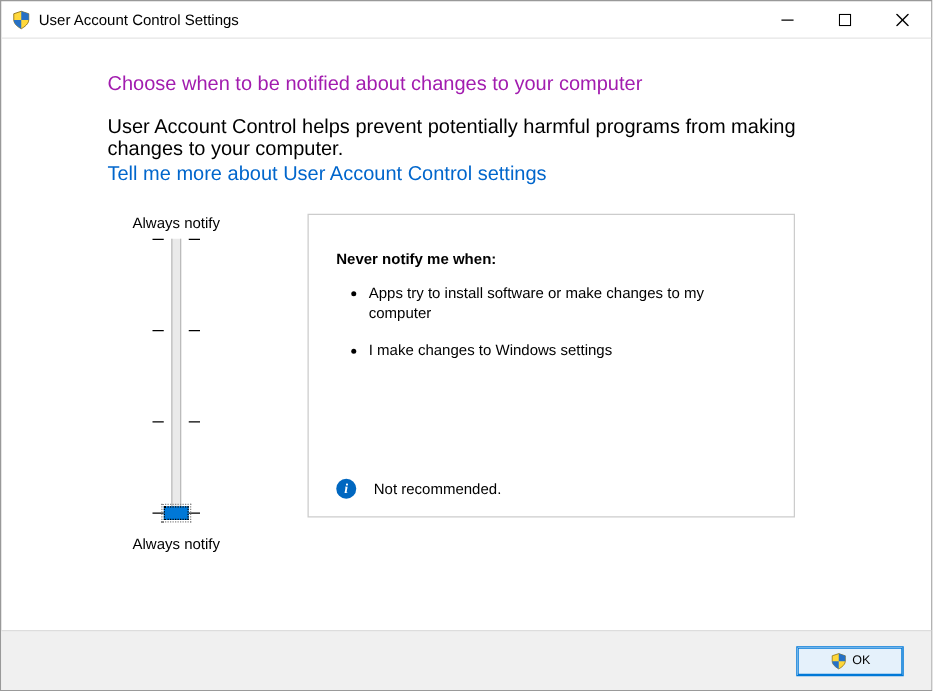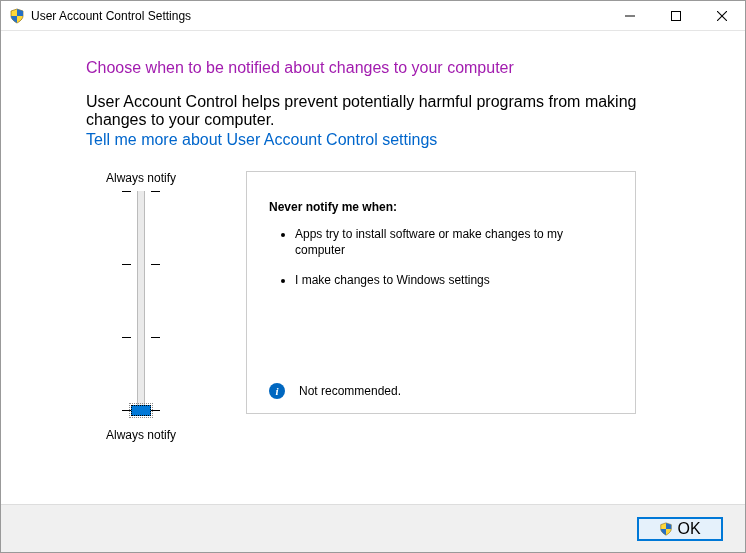--- a/index.html
+++ b/index.html
@@ -176,21 +176,21 @@
     border-top: 1px solid #ddd;
     display: flex;
     align-items: center;
     justify-content: flex-end;
     padding-right: 22px;
     gap: 8px;
   }
   .btn {
     min-width: 86px;
     height: 24px;
-    font-size: 16px;
+    font-size: 10px;
     font-family: inherit;
     background: #e1e1e1;
     border: 1px solid #adadad;
     display: inline-flex;
     align-items: center;
     justify-content: center;
     gap: 4px;
     cursor: pointer;
   }
   .btn.primary {

